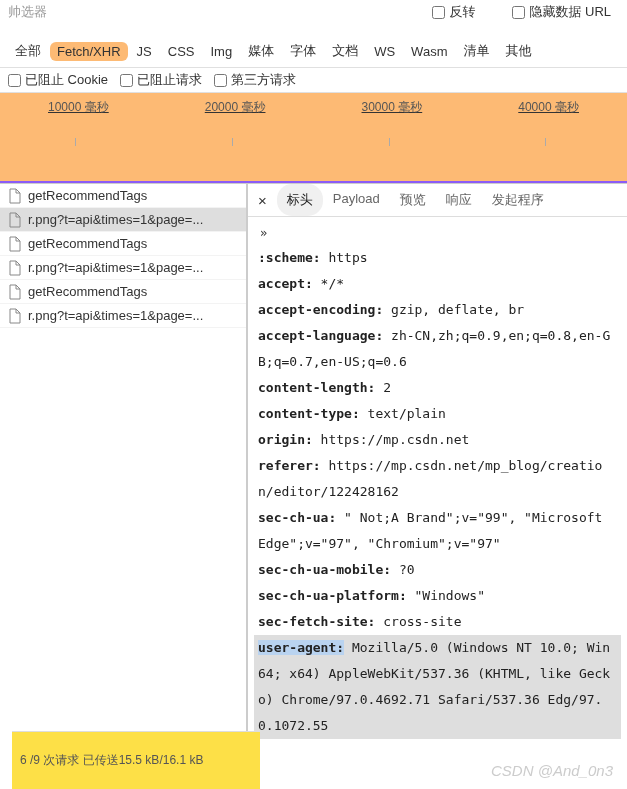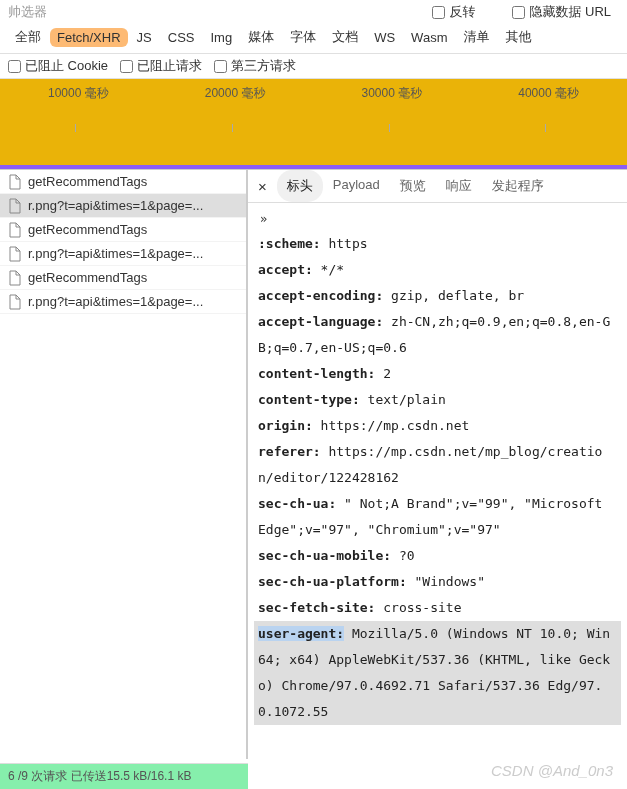--- a/index.html
+++ b/index.html
@@ -10,24 +10,24 @@
   background: #fff;
   width: 627px;
   height: 789px;
   overflow: hidden;
   position: relative;
 }
 .toolbar-row { display: flex; align-items: center; padding: 3px 8px; gap: 4px; border-bottom: 1px solid #e0e0e0; font-size: 13px; }
 .toolbar-row.top { border-bottom: none; padding-bottom: 0; gap: 29px; }
 .checkbox { display: inline-flex; align-items: center; gap: 4px; margin-right: 8px; }
 .checkbox input { width: 13px; height: 13px; }
-.filter-tabs { display: flex; align-items: center; gap: 2px; padding: 5px 8px; border-bottom: 1px solid #e0e0e0; flex-wrap: wrap; font-size: 13px; }
+.filter-tabs { display: flex; align-items: center; gap: 2px; padding: 5px 8px; border-bottom: 1px solid #e0e0e0; flex-wrap: wrap; font-size: 13px; margin-top: 14px; }
 .filter-tab { padding: 2px 7px; cursor: pointer; border-radius: 6px; }
 .filter-tab.active { background: #fdba74; }
-.timeline { height: 90px; border-bottom: 4px solid #8b5cf6; position: relative; background: #eab308; }
+.timeline { height: 90px; border-bottom: 2px solid #8b5cf6; position: relative; background: #fdba74; text-decoration: underline; }
 .timeline-labels { display: flex; justify-content: space-around; font-size: 12px; color: #555; padding-top: 6px; }
 .timeline-label { flex: 1; text-align: center; }
 .timeline-track { position: relative; height: 50px; }
 .tick { position: absolute; top: 22px; width: 1px; height: 8px; background: #aaa; }
 .main-split { display: flex; height: 590px; border-top: 1px solid #ccc; }
 .left-panel { width: 248px; border-right: 2px solid #ccc; display: flex; flex-direction: column; }
 .panel-header { padding: 6px 10px; font-size: 14px; border-bottom: 1px solid #ddd; color: #333; }
 .request-list { flex: 1; overflow-y: auto; }
 .request-row { display: flex; align-items: center; padding: 3px 8px; gap: 6px; cursor: pointer; border-bottom: 1px solid #f3f3f3; white-space: nowrap; overflow: hidden; height: 24px; font-size: 13px; }
 .request-row.selected { background: #dedede; }
@@ -38,21 +38,21 @@
 .detail-tabs { display: flex; align-items: center; border-bottom: 1px solid #ddd; font-size: 13px; }
 .close-btn { padding: 6px 10px; cursor: pointer; font-size: 15px; }
 .detail-tab { padding: 7px 10px; cursor: pointer; color: #666; border-radius: 15px; }
 .detail-tab.active { color: #222; font-weight: 500; position: relative; background: #f0f0f0; }
 .headers-body { flex: 1; overflow-y: auto; padding: 4px 10px 8px 10px; font-family: Consolas, monospace; font-size: 13px; line-height: 2; color: #222; word-break: break-all; }
 .header-line { }
 .header-name { font-weight: bold; }
 .breadcrumb-arrow { font-size: 12px; padding-left: 2px; color: #333; }
 .highlighted-row { background: #dedede; padding: 0 4px; margin: 0 -4px; }
 .ua-key-hl { background: #b9d3f0; }
-.status-bar { position: absolute; bottom: 0; left: 0; width: 248px; border-top: 1px solid #ddd; padding: 4px 8px; font-size: 12px; color: #555; background: #86efac; white-space: nowrap; overflow: hidden; }
+.status-bar { position: absolute; bottom: 0; left: 12px; width: 248px; border-top: 1px solid #ddd; padding: 20px 8px; font-size: 12px; color: #555; background: #fde047; white-space: nowrap; overflow: hidden; }
 .watermark { position: absolute; bottom: 10px; right: 14px; color: #ccc; font-size: 15px; font-style: italic; pointer-events: none; text-align: right; }
 .truncated-label { color: #999; }
 </style>
 </head>
 <body>
 
 <div class="toolbar-row top">
   <span class="truncated-label">帅选器</span>
   <span style="flex:1"></span>
   <label class="checkbox">

